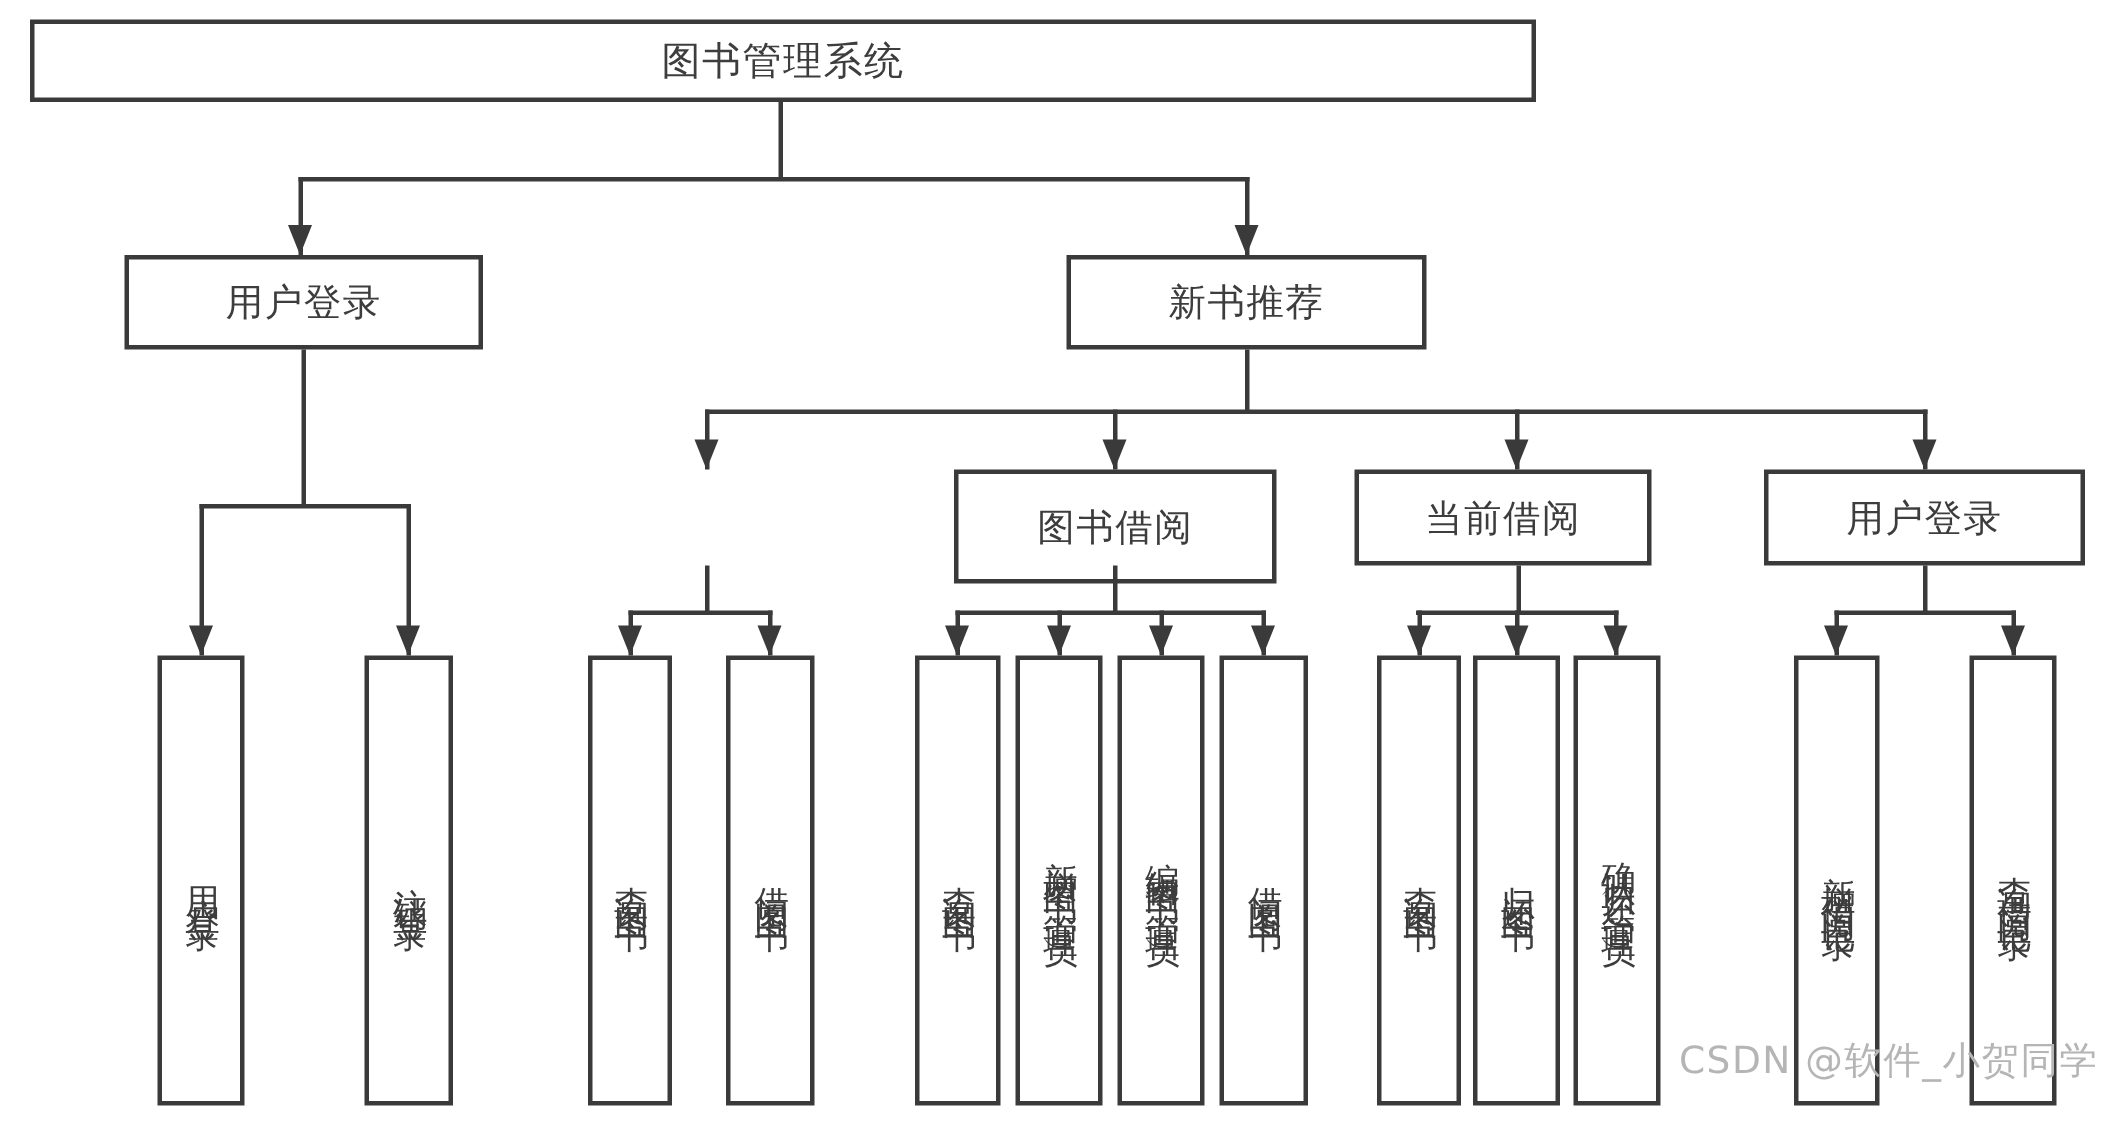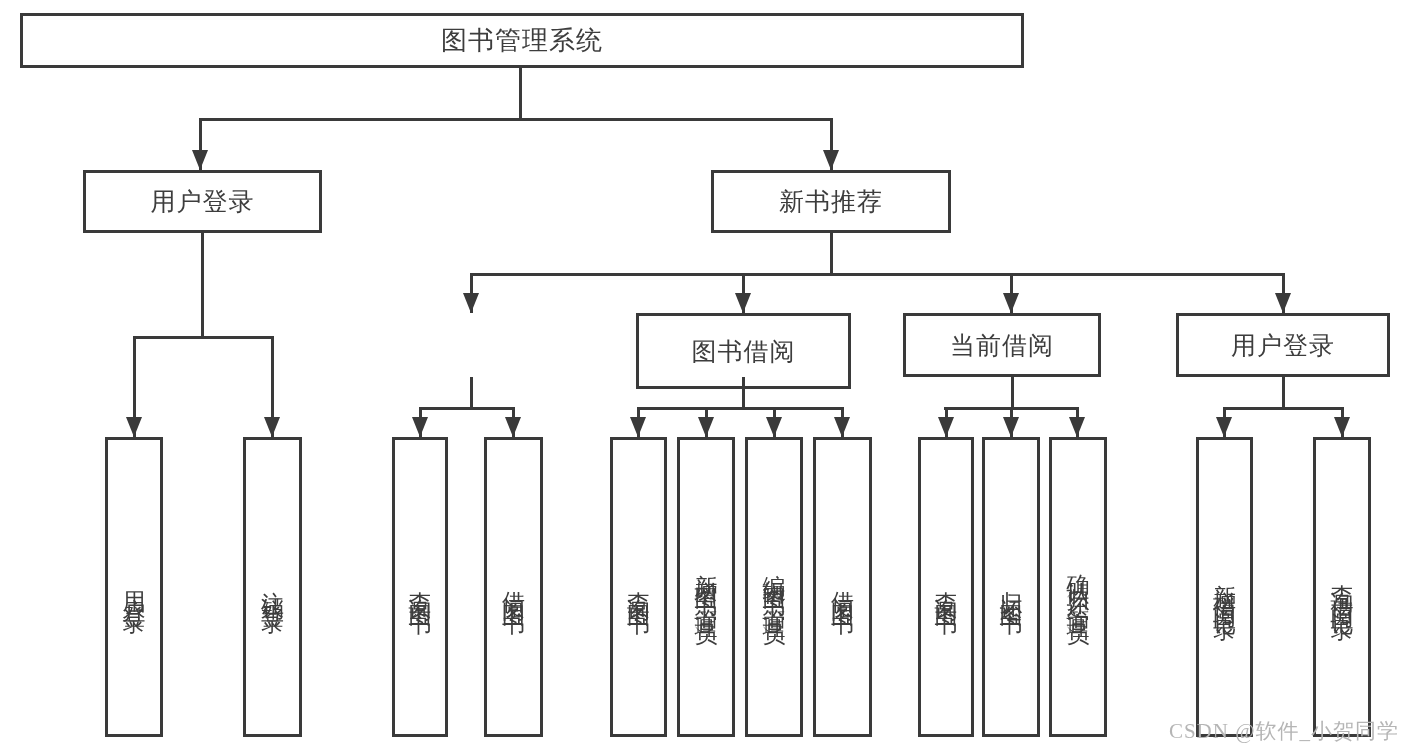--- a/index.html
+++ b/index.html
@@ -40,27 +40,26 @@
   .line{position:absolute;background:var(--line);}
   .arrow{
     position:absolute;
     width:0;height:0;
     border-left:8px solid transparent;
     border-right:8px solid transparent;
     border-top:20px solid var(--line);
   }
   .watermark{
     position:absolute;
-    right:6px;bottom:2px;
+    right:6px;bottom:24px;
     color:var(--wm);
-    font-size:21px;
+    font-size:25px;
     letter-spacing:1px;
     z-index:5;
     white-space:nowrap;
-    font-family:Liberation Serif, serif;
   }
 </style>
 </head>
 <body>
 
 <div class="canvas">
 
   <div class="node h root" style="left:20px;top:13px;width:1004px;height:55px">图书管理系统</div>
 
   <div class="node h" style="left:83px;top:170px;width:239px;height:63px">用户登录</div>

